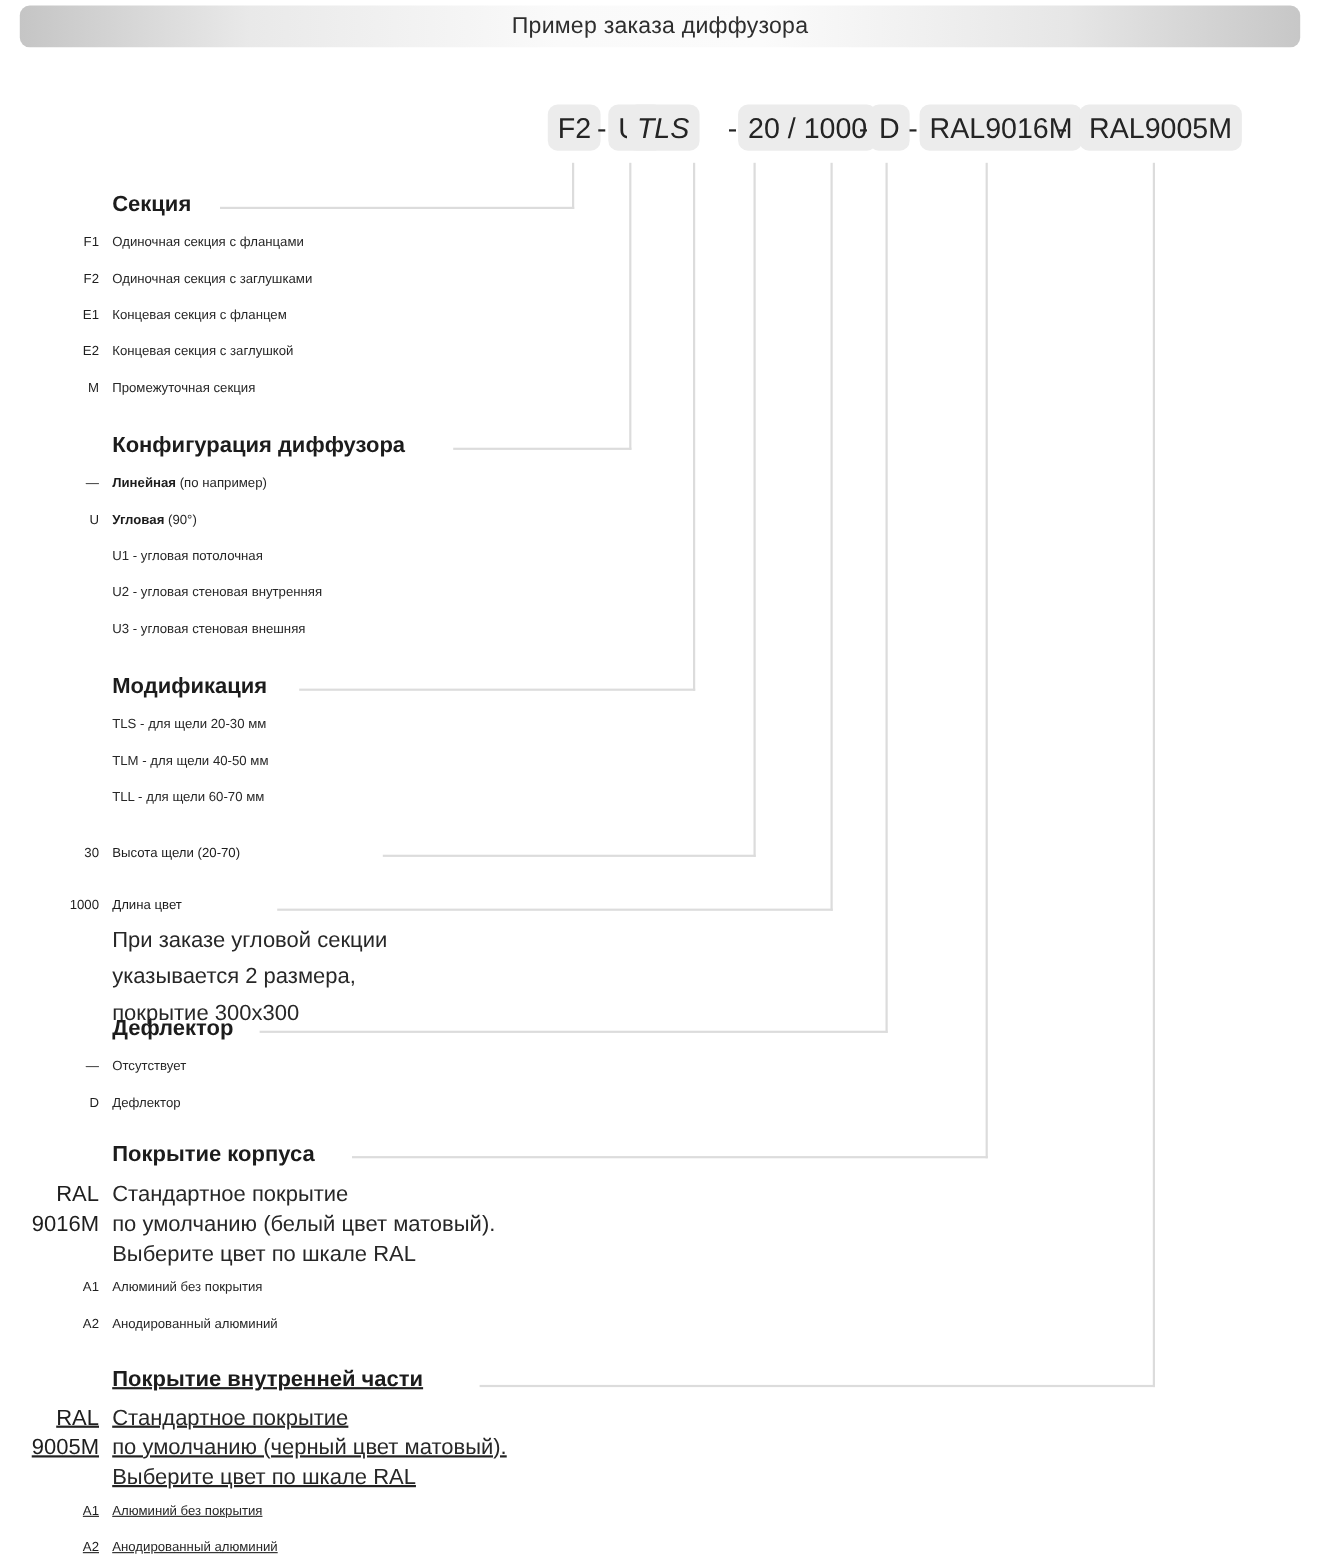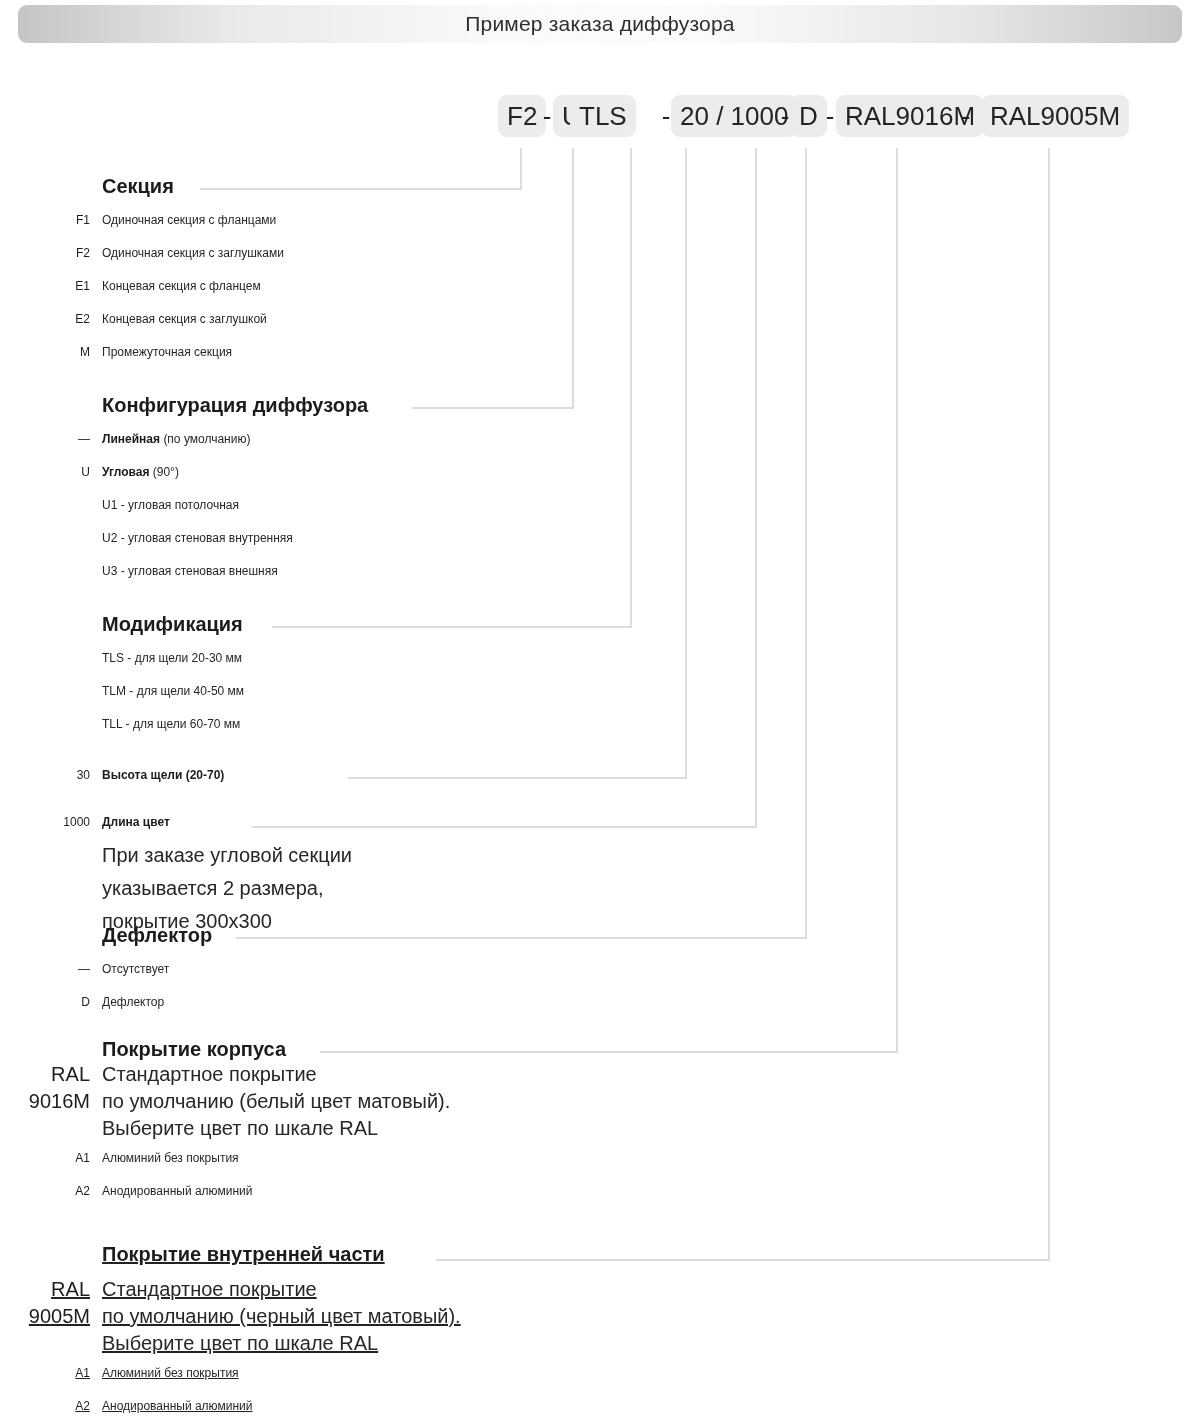--- a/index.html
+++ b/index.html
@@ -21,45 +21,45 @@
   }
   .code-dash{
     position:absolute;top:95px;height:42px;width:12px;
     display:flex;align-items:center;justify-content:center;
     font-size:26px;color:#242424;
   }
   .vline{position:absolute;width:2px;background:#dcdcdc;}
   .hline{position:absolute;height:2px;background:#dcdcdc;}
   .section{position:absolute;left:0;width:760px;}
   .sec-heading{font-size:20px;line-height:24px;font-weight:700;color:#1c1c1c;margin-left:102px;}
-  .mb6{margin-bottom:6px;}.mb10{margin-bottom:10px;}.mb12{}
+  .mb6{margin-bottom:6px;}.mb10{margin-bottom:10px;}.mb12{margin-bottom:12px;}
   .row{display:flex;line-height:33px;font-size:12px;color:#272727;}
   .row .code{flex:0 0 90px;width:90px;text-align:right;color:#1e1e1e;}
   .row .desc{margin-left:12px;white-space:nowrap;}
   .row .desc b{font-weight:700;color:#1c1c1c;}
-  .row.head .desc{font-weight:700;color:#1c1c1c;}
+  .row.head .desc{font-weight:400;color:#1c1c1c;}
   .note{margin-left:102px;line-height:33px;font-size:20px;color:#272727;white-space:nowrap;}
   .ral{display:flex;font-size:20px;line-height:27px;color:#272727;}
   .ral .code{flex:0 0 90px;width:90px;text-align:right;color:#1e1e1e;}
   .ral .desc{margin-left:12px;white-space:nowrap;}
 </style>
 </head>
 <body>
 
 <div class="page">
 
   <div class="title-bar">
     <span>Пример заказа диффузора</span>
   </div>
 
   <div class="code-box" style="left:498px;min-width:44px;">F2</div>
   <div class="code-dash" style="left:541px;">-</div>
   <div class="code-box" style="left:553px;min-width:42px;">U1</div>
   <div class="code-dash" style="left:595px;">-</div>
-  <div class="code-box" style="left:570px;min-width:54px;">TLS</div>
+  <div class="code-box" style="left:570px;min-width:54px;font-style:italic;">TLS</div>
   <div class="code-dash" style="left:660px;">-</div>
   <div class="code-box" style="left:671px;min-width:108px;">20 / 1000</div>
   <div class="code-dash" style="left:779px;">-</div>
   <div class="code-box" style="left:790px;min-width:34px;">D</div>
   <div class="code-dash" style="left:824px;">-</div>
   <div class="code-box" style="left:836px;min-width:124px;">RAL9016M</div>
   <div class="code-dash" style="left:960px;">-</div>
   <div class="code-box" style="left:981px;min-width:124px;">RAL9005M</div>
 
   <div class="vline" style="left:520px;top:148px;height:42px;"></div>
@@ -102,21 +102,21 @@
       <span class="code">M</span>
       <span class="desc">Промежуточная секция</span>
     </div>
   </div>
 
   <div class="section" style="top:393px;">
     <div class="sec-heading mb6">Конфигурация диффузора</div>
     <div class="row">
       <span class="code">—</span>
       <span class="desc"><b>Линейная</b>
-        <span>(по умолчанию)</span></span>
+        <span>(по например)</span></span>
     </div>
     <div class="row">
       <span class="code">U</span>
       <span class="desc"><b>Угловая</b>
         <span>(90°)</span></span>
     </div>
     <div class="row">
       <span class="code"></span>
       <span class="desc">U1 - угловая потолочная</span>
     </div>

